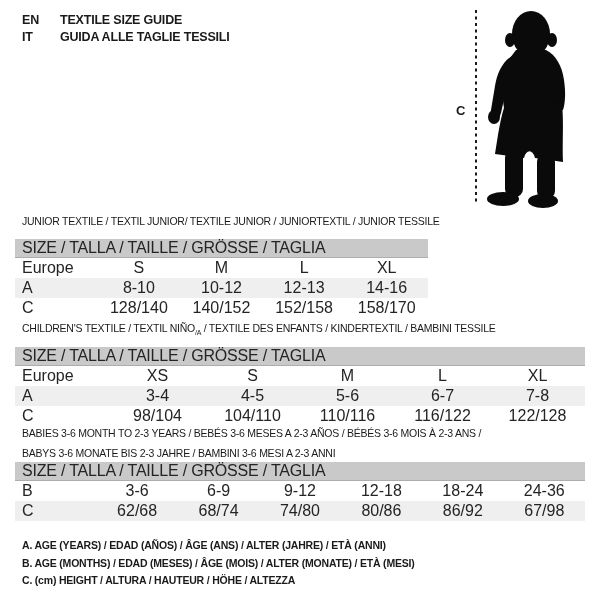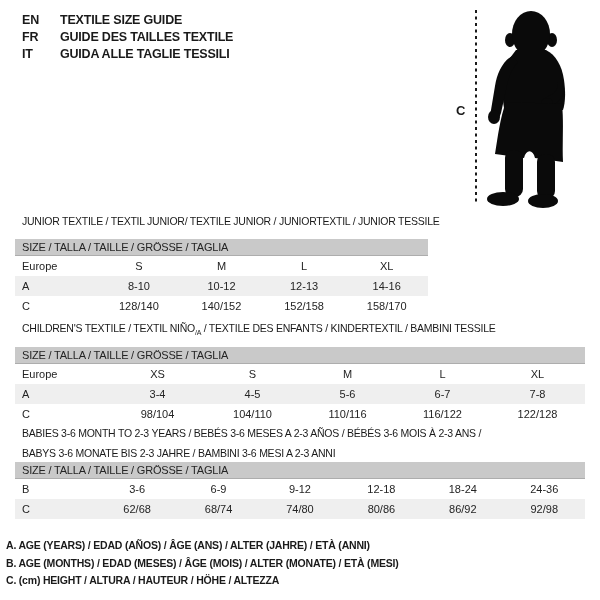--- a/index.html
+++ b/index.html
@@ -10,46 +10,42 @@
   
   .langs{position:absolute;left:22px;top:13px;}
   .lang-row{display:flex;height:17px;align-items:flex-start;font-weight:700;font-size:12.5px;letter-spacing:-0.2px;}
   .lang-code{width:38px;flex:0 0 38px;}
   
   .figure-svg{position:absolute;left:450px;top:0;width:150px;height:212px;}
   .figure-label{position:absolute;left:456px;top:103px;font-size:13px;font-weight:600;}
   
   .table-title{position:absolute;left:22px;font-weight:400;font-size:10.5px;letter-spacing:-0.25px;line-height:20px;white-space:nowrap;}
   .table-title sub{font-size:7px;}
-  .size-table{position:absolute;left:15px;border-collapse:collapse;table-layout:fixed;font-size:11px;}
+  .size-table{position:absolute;left:15px;border-collapse:collapse;table-layout:fixed;font-size:16px;}
   .size-table td{text-align:center;padding:0;white-space:nowrap;overflow:hidden;color:#242424;}
   .size-header{
     background:#c9c9c9;color:#3d3d3d;height:16px;font-weight:400;
     text-align:left !important;padding-left:7px !important;letter-spacing:-0.2px;
     border-bottom:1px solid #adadad;
   }
   .size-table tbody tr{height:20px;margin-top:35px;}
   .size-table tbody tr:nth-child(even){background:#efefef;}
   .row-label{width:60px;text-align:left !important;padding-left:7px !important;}
   
-  .footnotes{position:absolute;left:6px;top:537px;font-weight:700;font-size:10.5px;line-height:17.5px;letter-spacing:-0.2px;}
+  .footnotes{position:absolute;left:22px;top:537px;font-weight:700;font-size:10.5px;line-height:17.5px;letter-spacing:-0.2px;}
 </style>
 </head>
 <body>
 
 <div class="page">
 
   <div class="langs">
       <div class="lang-row">
         <span class="lang-code">EN</span>
         <span class="lang-title">TEXTILE SIZE GUIDE</span>
-      </div>
-      <div class="lang-row">
-        <span class="lang-code">FR</span>
-        <span class="lang-title">GUIDE DES TAILLES TEXTILE</span>
       </div>
       <div class="lang-row">
         <span class="lang-code">IT</span>
         <span class="lang-title">GUIDA ALLE TAGLIE TESSILI</span>
       </div>
     </div>
 
   <svg class="figure-svg" viewBox="0 0 150 212" aria-hidden="true">
     <line x1="26" y1="10" x2="26" y2="203" stroke="#1a1a1a" stroke-width="2" stroke-dasharray="3 3.5"></line>
     <g fill="#0a0a0a">
@@ -160,21 +156,21 @@
             <td class="cell">18-24</td>
             <td class="cell">24-36</td>
           </tr>
           <tr class="data-row">
             <td class="row-label">C</td>
             <td class="cell">62/68</td>
             <td class="cell">68/74</td>
             <td class="cell">74/80</td>
             <td class="cell">80/86</td>
             <td class="cell">86/92</td>
-            <td class="cell">92/98</td>
+            <td class="cell">67/98</td>
           </tr>
         </tbody>
       </table>
     </div>
 
   <div class="footnotes">
       <div class="note-line">A. AGE (YEARS) / EDAD (AÑOS) / ÂGE (ANS) / ALTER (JAHRE) / ETÀ (ANNI)</div>
       <div class="note-line">B. AGE (MONTHS) / EDAD (MESES) / ÂGE (MOIS) / ALTER (MONATE) / ETÀ (MESI)</div>
       <div class="note-line">C. (cm) HEIGHT / ALTURA / HAUTEUR / HÖHE / ALTEZZA</div>
     </div>

